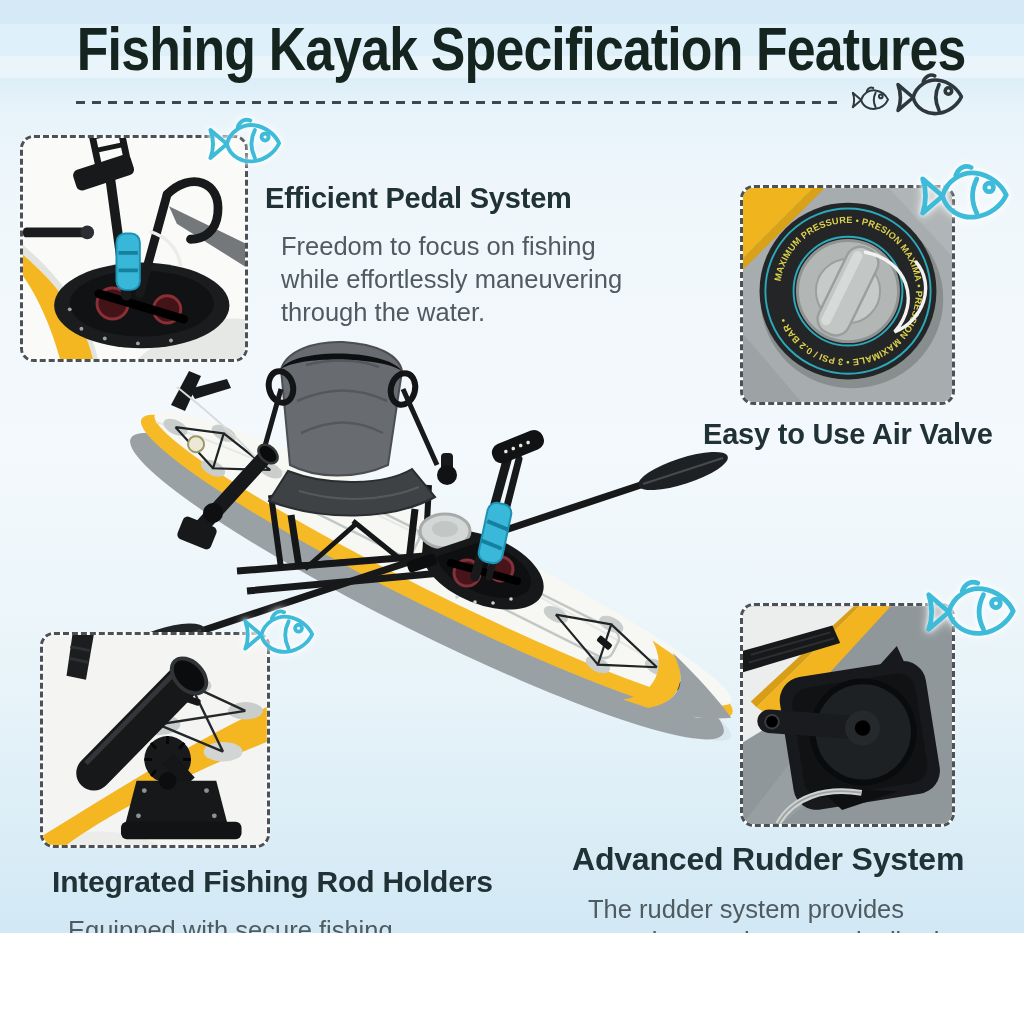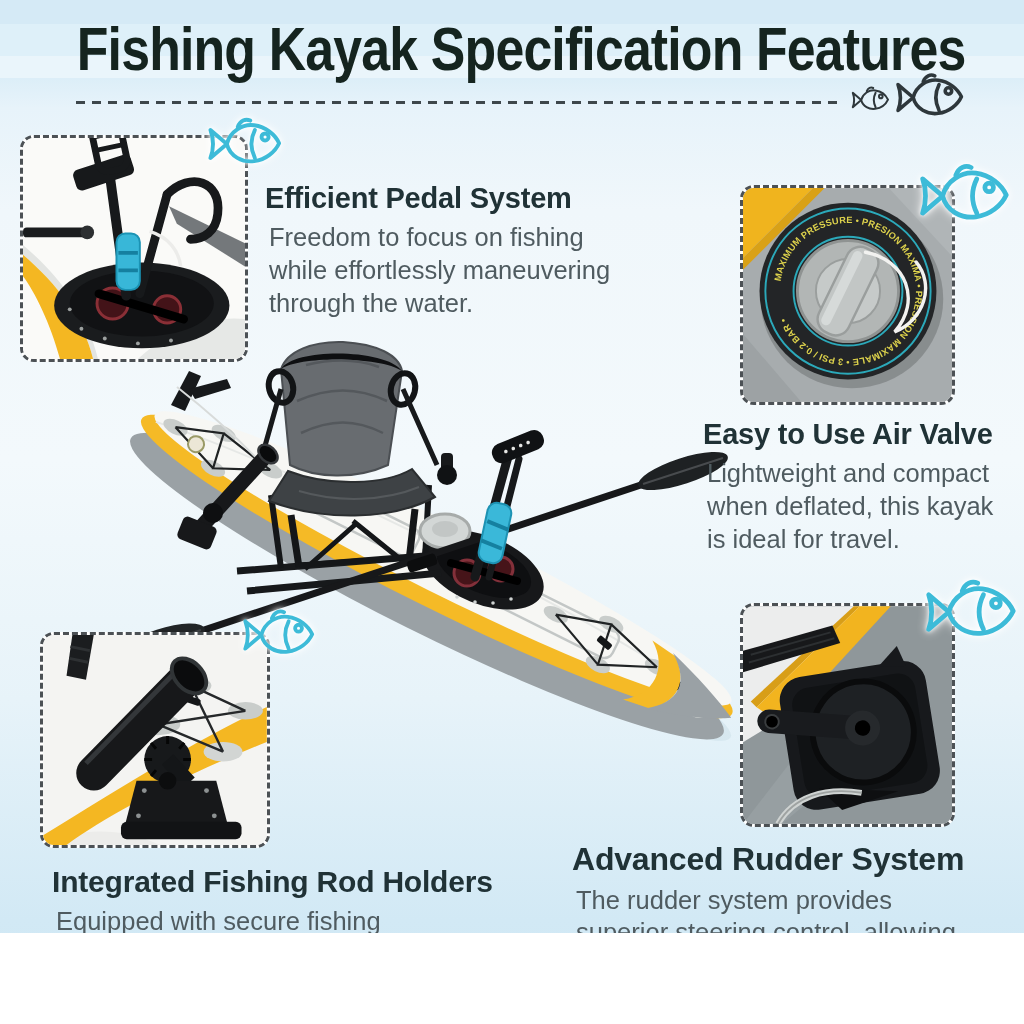--- a/index.html
+++ b/index.html
@@ -22,21 +22,21 @@
   .photo svg{display:block;width:100%;height:100%;}
   .p1{left:20px;top:135px;width:228px;height:227px;}
   .p2{left:740px;top:185px;width:215px;height:220px;}
   .p3{left:40px;top:632px;width:230px;height:216px;}
   .p4{left:740px;top:603px;width:215px;height:224px;}
   .fish{position:absolute;z-index:3;color:#3dbbd8;
     filter:drop-shadow(0 0 2px rgba(255,255,255,.95)) drop-shadow(0 0 5px rgba(255,255,255,.8));}
   .fish.dark{color:#2e373b;filter:none;}
   .txt{position:absolute;z-index:2;}
   .txt h2{margin:0 0 7px 0;font-weight:700;color:#203236;letter-spacing:-.2px;line-height:1.08;}
-  .txt p{margin:4px;color:#4f5b60;font-size:25.5px;line-height:1.29;white-space:pre-line;}
+  .txt p{margin:16px;color:#4f5b60;font-size:25.5px;line-height:1.29;white-space:pre-line;}
   .t1{left:265px;top:183px;width:380px;} .t1 h2{font-size:29px;}
   .t2{left:703px;top:419px;width:318px;} .t2 h2{font-size:29px;}
   .t3{left:52px;top:866px;width:500px;} .t3 h2{font-size:30px;}
   .t4{left:572px;top:842px;width:440px;text-align:left;} .t4 h2{font-size:32px;}
   .kayak{position:absolute;left:85px;top:325px;width:650px;height:470px;z-index:1;}
 </style>
 </head>
 <body>
 
 <div class="page">
@@ -234,23 +234,20 @@
         <rect x="96" y="64" width="10" height="84" rx="5" fill="#d6dad9"></rect>
       </g>
       <path d="M126 66 C 168 74 184 116 156 148 C 186 136 198 100 178 76" stroke="#f2f2f0" stroke-width="3.5" fill="none" stroke-linecap="round"></path>
     </svg>
   </div>
   <svg class="fish" style="left:916px;top:163px" width="95" height="66">
       <use href="#fish"></use>
     </svg>
   <div class="txt t2">
     <h2>Easy to Use Air Valve</h2>
-    <p>Lightweight and compact
-when deflated, this kayak
-is ideal for travel.</p>
   </div>
 
   <div class="photo p3">
     <svg viewBox="0 0 230 216">
       <rect width="230" height="216" fill="#f4f4f2"></rect>
       <path d="M0 216 H 120 C 80 196 36 200 0 212 Z" fill="#ececea"></path>
       <path d="M230 74 L 230 110 C 150 142 70 182 24 216 L 0 216 L 0 206 C 72 162 156 108 230 74 Z" fill="#f4b722"></path>
       <ellipse cx="152" cy="52" rx="21" ry="10" fill="#c9cdcb"></ellipse>
       <ellipse cx="208" cy="78" rx="18" ry="9" fill="#c9cdcb"></ellipse>
       <ellipse cx="118" cy="92" rx="23" ry="11" fill="#c9cdcb"></ellipse>

